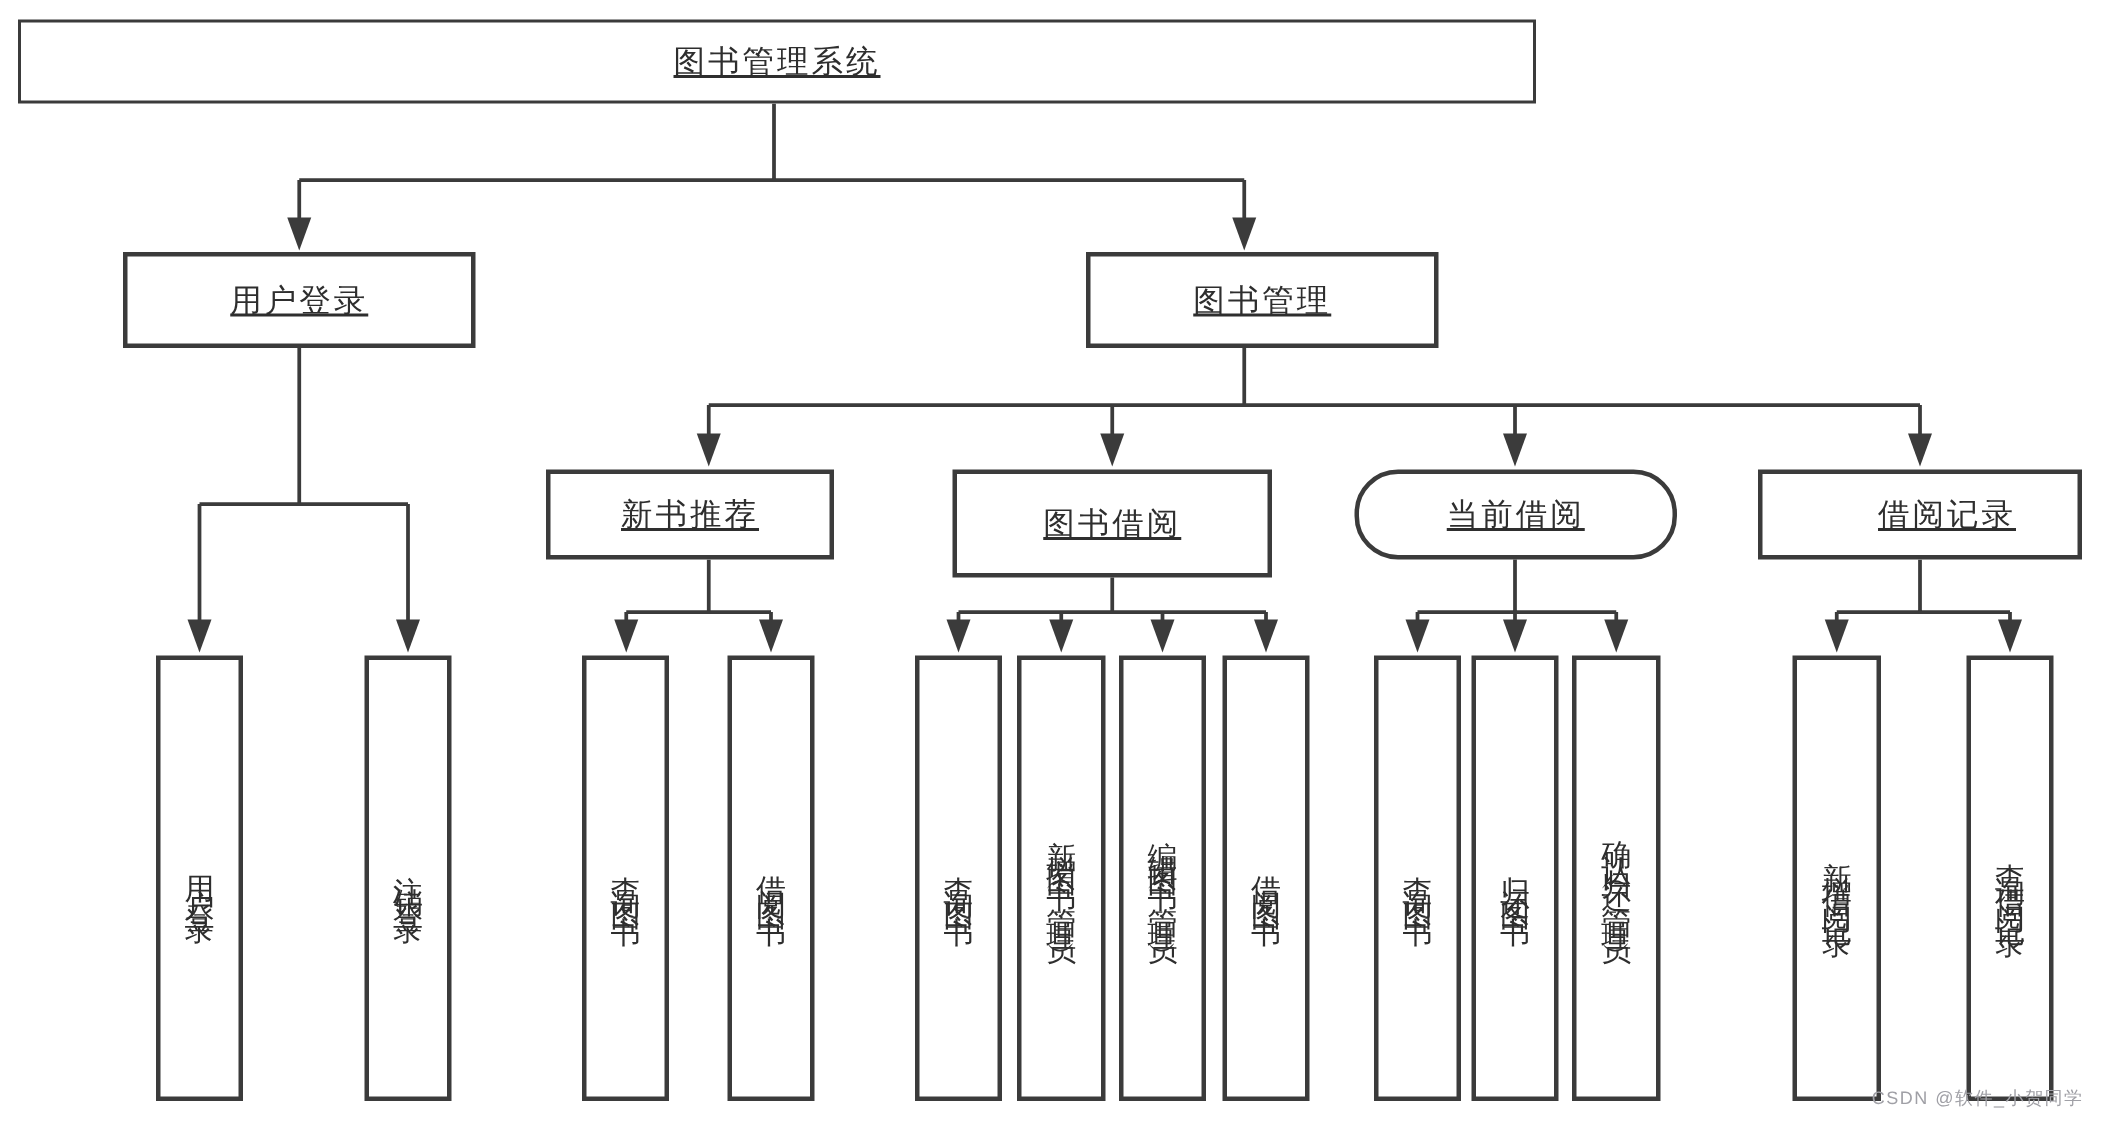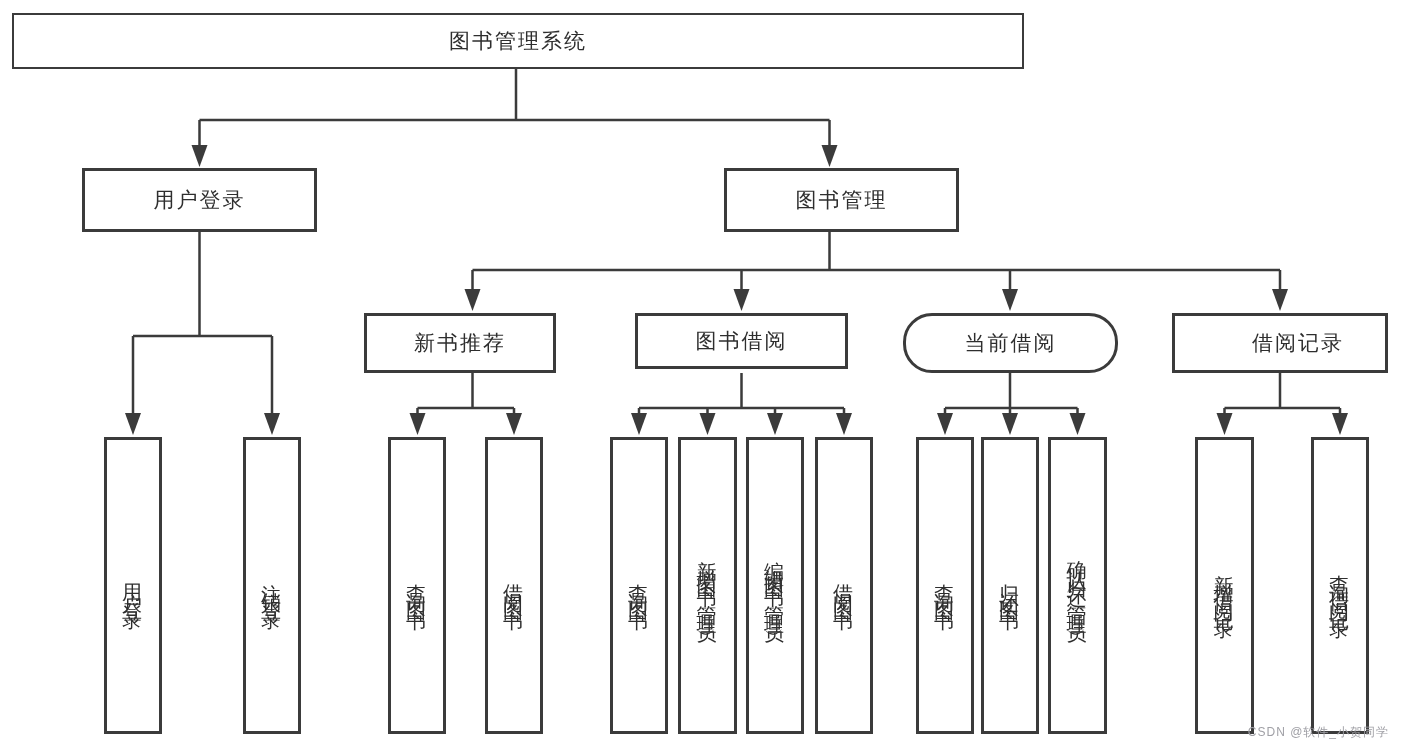--- a/index.html
+++ b/index.html
@@ -16,21 +16,21 @@
   }
   .connectors{position:absolute;left:0;top:0;}
   .connectors path{stroke:var(--line);stroke-width:2.5;fill:none;}
   .connectors polygon{fill:var(--line);stroke:none;}
   .node{
     position:absolute;box-sizing:border-box;background:#ffffff;
     border:3px solid var(--line);
     display:flex;align-items:center;justify-content:center;
     color:var(--text);
   }
-  .hbox{font-size:21px;letter-spacing:2px;}
+  .hbox{font-size:21px;letter-spacing:2px;text-decoration:underline;}
   .root{border-width:2.5px;}
   .vbox span{
     writing-mode:vertical-rl;
     text-orientation:mixed;
     font-size:20px;
     letter-spacing:9px;
     white-space:nowrap;
   }
   .watermark{
     position:absolute;right:16px;bottom:6px;
@@ -80,21 +80,21 @@
   <div class="node hbox" style="left:82px;top:168px;width:235px;height:64px;">
     <span>用户登录</span>
   </div>
   <div class="node hbox" style="left:712px;top:168px;width:235px;height:64px;margin-left:12px;">
     <span>图书管理</span>
   </div>
 
   <div class="node hbox" style="left:364px;top:313px;width:192px;height:60px;">
     <span>新书推荐</span>
   </div>
-  <div class="node hbox" style="left:635px;top:313px;width:213px;height:56px;">
+  <div class="node hbox" style="left:635px;top:313px;width:213px;height:72px;">
     <span>图书借阅</span>
   </div>
   <div class="node hbox" style="left:903px;top:313px;width:215px;height:60px;border-radius:29px;">
     <span>当前借阅</span>
   </div>
   <div class="node hbox" style="left:1172px;top:313px;width:216px;height:60px;padding-left:36px;">
     <span>借阅记录</span>
   </div>
 
   <div class="node vbox" style="left:104px;top:437px;width:58px;height:297px;">

